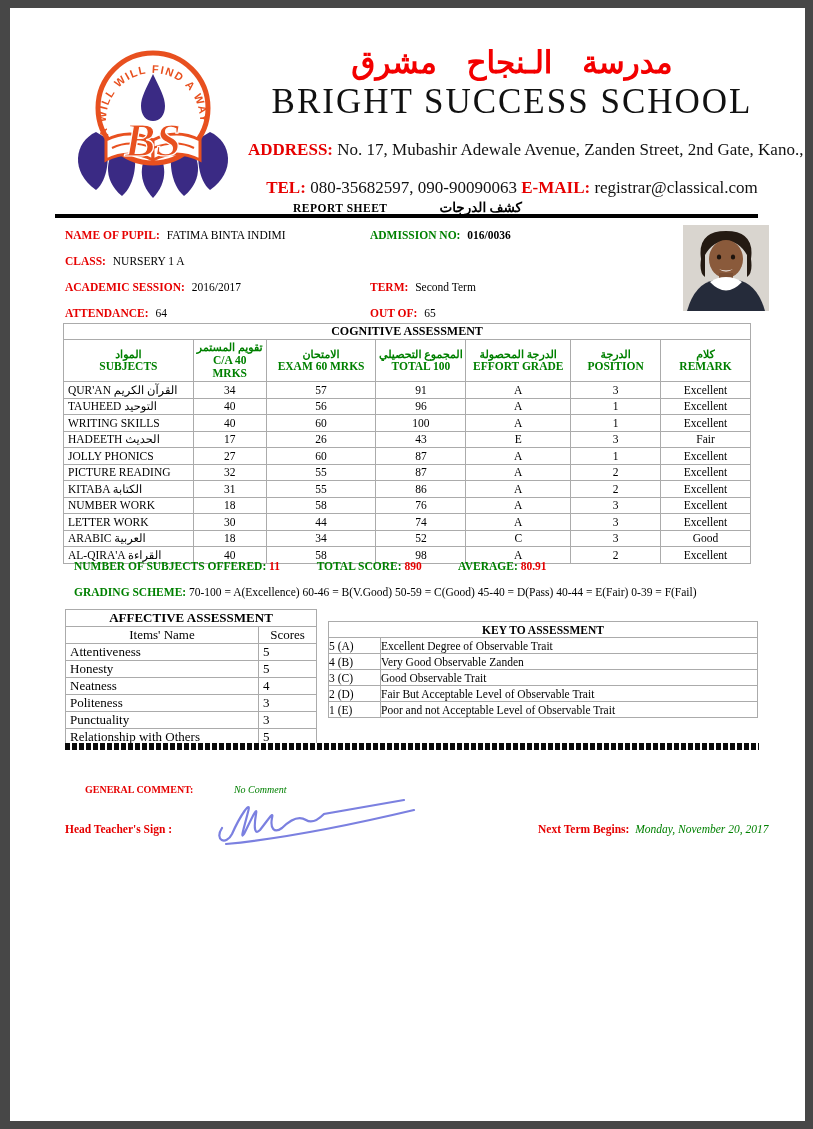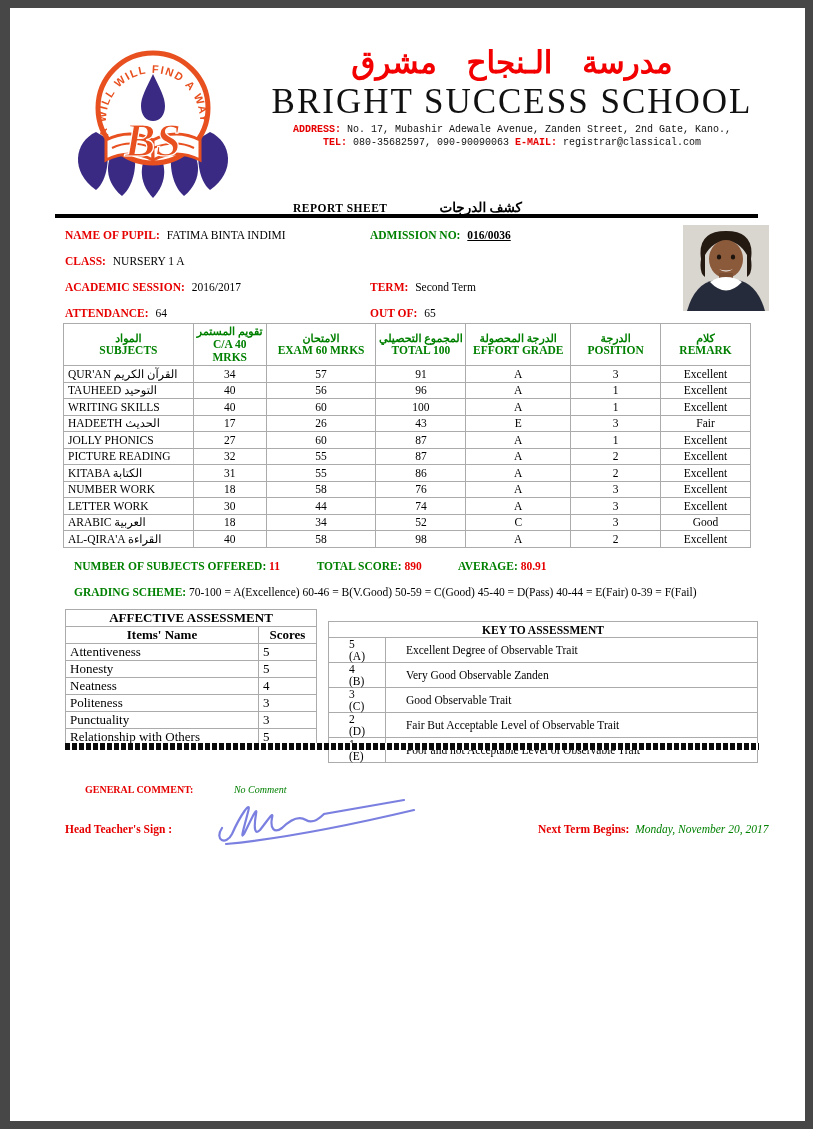--- a/index.html
+++ b/index.html
@@ -4,34 +4,34 @@
 <style>
   * { margin:0; padding:0; box-sizing:border-box; }
   html,body { width:813px; height:1129px; background:#474747; font-family:"Liberation Serif","DejaVu Serif",serif; }
   .page { position:absolute; left:10px; top:8px; width:795px; height:1113px; background:#ffffff; overflow:hidden; }
 
   
   .logo { position:absolute; left:56px; top:36px; width:174px; height:156px; }
   .header-block { position:absolute; left:238px; top:38px; width:528px; text-align:center; }
   .school-name-ar { color:#f30000; font-weight:bold; font-size:31px; line-height:1.1; word-spacing:22px;font-family:Liberation Serif, serif; }
   .school-name-en { color:#111; font-size:35px; letter-spacing:2px; margin-top:2px; white-space:nowrap; }
-  .addr { font-size:10px; color:#111; margin-top:2px; white-space:nowrap;font-family:Liberation Mono, monospace; }
+  .addr { font-size:17px; color:#111; margin-top:18px; white-space:nowrap; }
   .addr b.red { color:#e60000; }
   .report-row { position:absolute; top:190px; left:0; width:100%; text-align:center; font-weight:bold; }
   .report-en { font-size:11.5px; letter-spacing:.5px; }
   .report-ar { font-size:13.5px; margin-left:48px; }
   .rule { position:absolute; top:206px; left:45px; width:703px; height:4px; background:#000; }
 
   
   .info { position:absolute; left:55px; top:221px; width:610px; font-size:11.5px; }
   .info .row { position:relative; height:26px; }
   .lbl { font-weight:bold; color:#e60000; }
   .lbl.green { color:#008000; }
   .val { color:#000; margin-left:4px; }
-  .val.bold { font-weight:bold;text-decoration:underline; }
+  .val.bold { font-weight:bold; }
   .col2 { position:absolute; left:305px; top:0; }
   .photo { position:absolute; left:673px; top:217px; width:86px; height:86px; }
 
   
   table { border-collapse:collapse; }
   .cog { position:absolute; left:53px; top:315px; width:688px; font-size:11.5px; }
   .cog th, .cog td { border:1px solid #ababab; padding:0 3px; }
   .cog .title-cell { font-weight:bold; font-size:12px; text-align:center; height:15px; color:#000; }
   .cog thead .hdr { color:#008000; font-weight:bold; text-align:center; line-height:1.15; padding:1px 2px; }
   .cog thead .ar { display:block; font-size:11px; }
@@ -43,24 +43,24 @@
   .summary { position:absolute; left:64px; top:552px; font-size:11.5px; font-weight:bold; }
   .summary .glbl { color:#008000; }
   .summary .rval { color:#e60000; margin-right:34px; }
   .grading { position:absolute; left:64px; top:578px; font-size:11.5px; }
   .grading .glbl { color:#008000; font-weight:bold; }
 
   
   .aff { position:absolute; left:55px; top:601px; width:252px; font-size:13px; }
   .aff th, .aff td { border:1px solid #ababab; padding:0 4px; height:16px; }
   .aff .ttl { text-align:center; font-weight:bold; }
-  .aff .sub { text-align:center; font-weight:bold; }
+  .aff .sub { text-align:center; font-weight:normal; }
   .aff td.score { width:58px; }
   .key { position:absolute; left:318px; top:613px; width:430px; font-size:11.5px; }
-  .key th, .key td { border:1px solid #ababab; padding:0 20px; height:16px; }
+  .key th, .key td { border:1px solid #ababab; padding:0 0; height:16px; }
   .key .ttl { text-align:center; font-weight:bold; }
   .key td.code { width:52px; }
 
   
   .dashes { position:absolute; left:55px; top:735px; width:694px; height:7px;
             background:repeating-linear-gradient(90deg,#0a0a0a 0 5px,#ffffff 5px 7px); }
   .comment-row { position:absolute; left:75px; top:776px; font-size:10px; }
   .comment-txt { color:#008000; font-style:italic; margin-left:38px; }
   .sign-lbl { position:absolute; left:55px; top:815px; font-size:11.5px; font-weight:bold; color:#e60000; }
   .signature { position:absolute; left:198px; top:780px; width:230px; height:70px; }
@@ -169,20 +169,23 @@
       <col style="width:130px">
         <col style="width:73px">
         <col style="width:110px">
         <col style="width:90px">
       <col style="width:105px">
         <col style="width:90px">
         <col style="width:90px">
     </colgroup>
     <thead>
       <tr>
+          <th class="title-cell" colspan="7">COGNITIVE ASSESSMENT</th>
+        </tr>
+      <tr>
         <th class="hdr">
             <span class="ar" dir="rtl">المواد</span>
             <span class="en">SUBJECTS</span>
           </th>
         <th class="hdr">
             <span class="ar" dir="rtl">تقويم المستمر</span>
             <span class="en">C/A 40 MRKS</span>
           </th>
         <th class="hdr">
             <span class="ar" dir="rtl">الامتحان</span>

